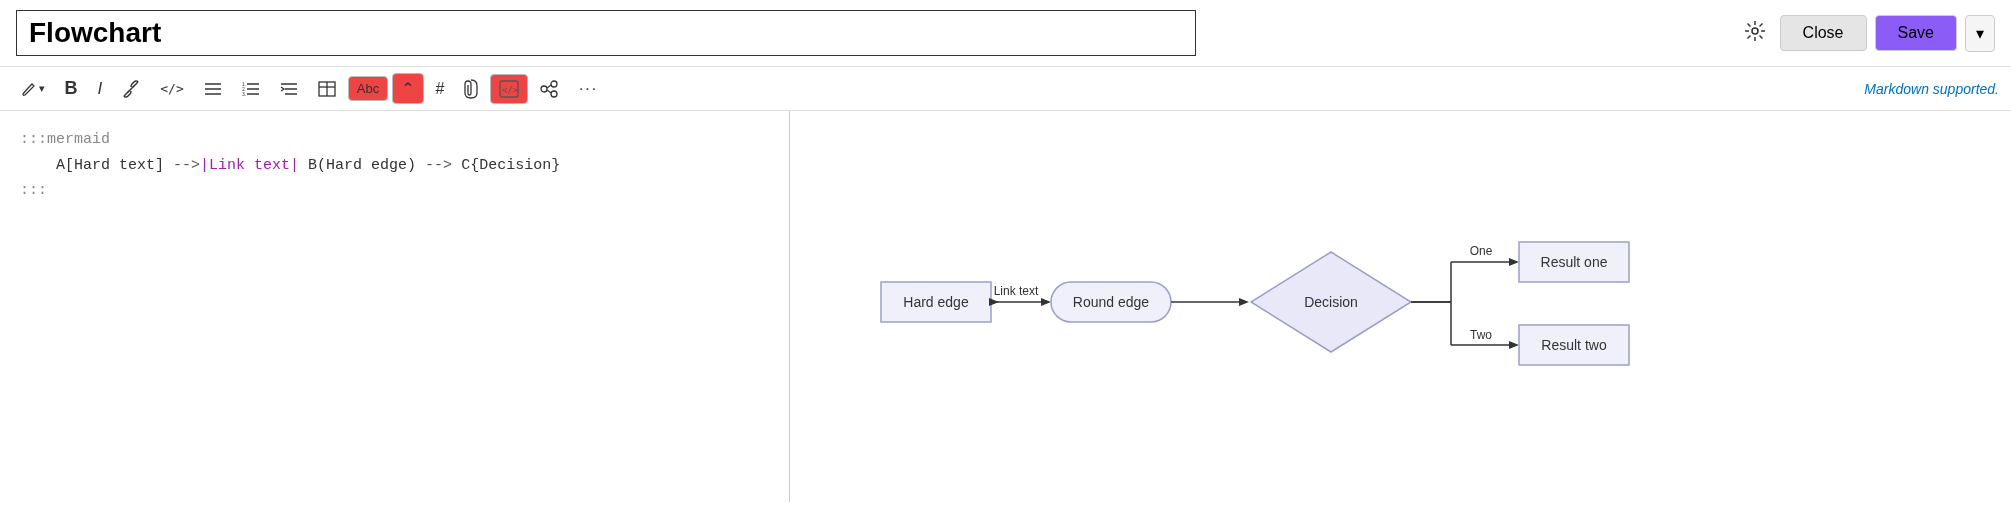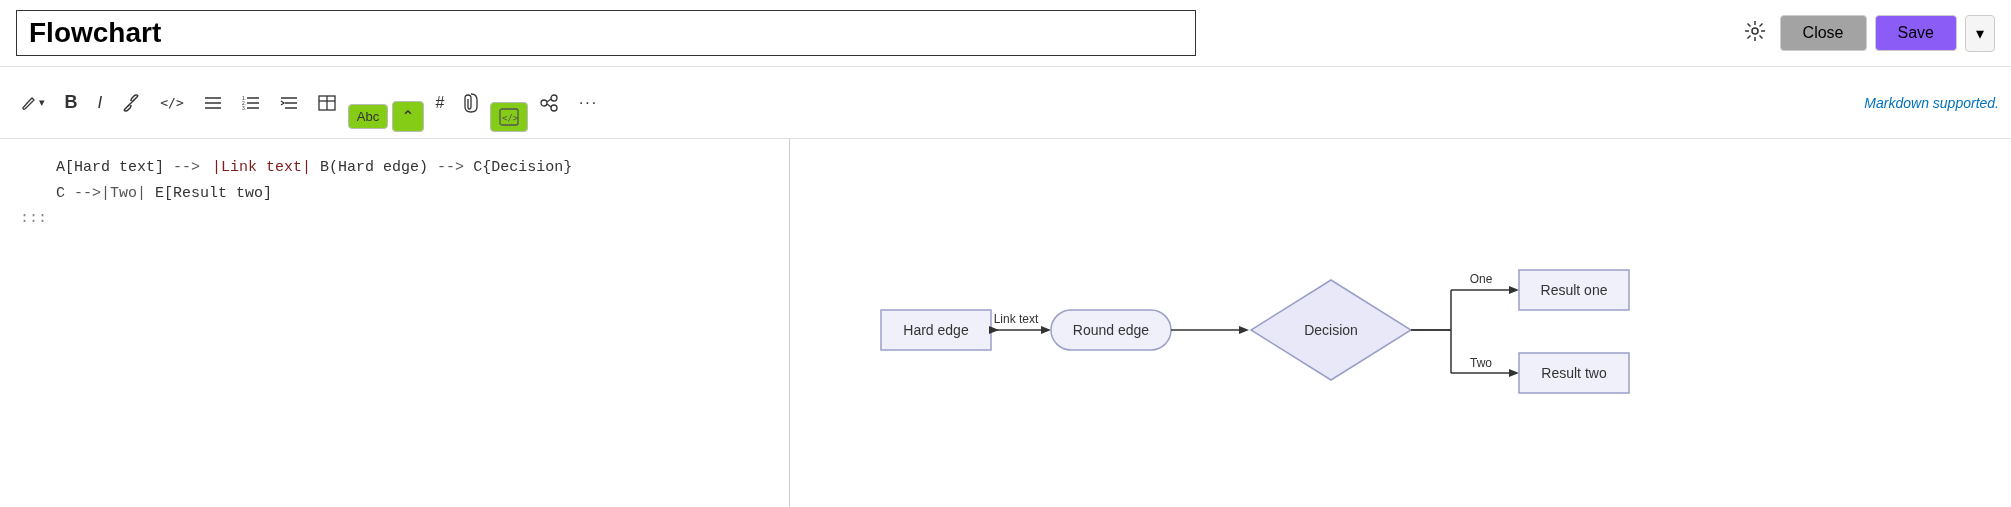--- a/index.html
+++ b/index.html
@@ -36,21 +36,21 @@
     }
     .header-btn {
       padding: 8px 22px;
       font-size: 16px;
       border: 1.5px solid #ccc;
       background: #f5f5f5;
       cursor: pointer;
       border-radius: 4px;
     }
     .header-btn.close-btn {
-      background: #a3a3a3;
+      background: #e5e5e5;
     }
     .header-btn.save-btn {
       background: #8b5cf6;
     }
     .header-icon-btn {
       background: none;
       border: none;
       cursor: pointer;
       padding: 6px;
       font-size: 18px;
@@ -79,23 +79,22 @@
       cursor: pointer;
       padding: 5px 8px;
       font-size: 16px;
       border-radius: 4px;
       color: #333;
       display: flex;
       align-items: center;
       justify-content: center;
     }
     .toolbar-btn.active {
-      background: #84cc16;
+      background: #ef4444;
       border: 1px solid #bbb;
-      margin-top: 28px;
     }
     .toolbar-btn.bold { font-weight: 900; font-size: 18px; }
     .toolbar-btn.italic { font-style: italic; font-size: 17px; }
     .markdown-link {
       margin-left: auto;
       color: #0070c0;
       font-style: italic;
       font-size: 14px;
       text-decoration: none;
       cursor: pointer;
@@ -239,22 +238,22 @@
       <line x1="7" y1="10" x2="11" y2="13" stroke="#333" stroke-width="1.2"></line>
     </svg>
   </button>
   <button class="toolbar-btn" style="font-size:16px; letter-spacing:1px;">···</button>
   <span class="markdown-link">Markdown supported.</span>
 </div>
 
 <div class="main-content">
 
   <div class="editor-pane">
-    <div class="code-line"><span style="color:#333;">    A[Hard text] </span><span style="color:#555;">--&gt;</span><span style="color:#7f1d1d;margin-left:12px;">|Link text|</span><span style="color:#333;"> B(Hard edge) </span><span style="color:#555;">--&gt;</span><span style="color:#333;font-family:Liberation Mono, monospace;"> C{Decision}</span></div>
-    <div class="code-line"><span style="color:#333;">    C </span><span style="color:#555;">--&gt;</span><span style="color:#555;">|Two|</span><span style="color:#333;"> E[Result two]</span></div>
+    <div class="code-line"><span style="color:#888;">:::mermaid</span></div>
+    <div class="code-line"><span style="color:#333;">    A[Hard text] </span><span style="color:#555;">--&gt;</span><span style="color:#a21caf;">|Link text|</span><span style="color:#333;"> B(Hard edge) </span><span style="color:#555;">--&gt;</span><span style="color:#333;font-family:Liberation Mono, monospace;"> C{Decision}</span></div>
     <div class="code-line"><span style="color:#888;">:::</span></div>
   </div>
 
   <div class="preview-pane">
     <div class="flowchart-container">
       <svg width="1100" height="220" viewBox="0 0 1100 220">
 
         <rect x="30" y="85" width="110" height="40" rx="0" ry="0" fill="#f0f0fb" stroke="#9a9fc8" stroke-width="1.5"></rect>
         <text x="85" y="110" text-anchor="middle" font-size="14" font-family="sans-serif" fill="#333">Hard edge</text>
 

